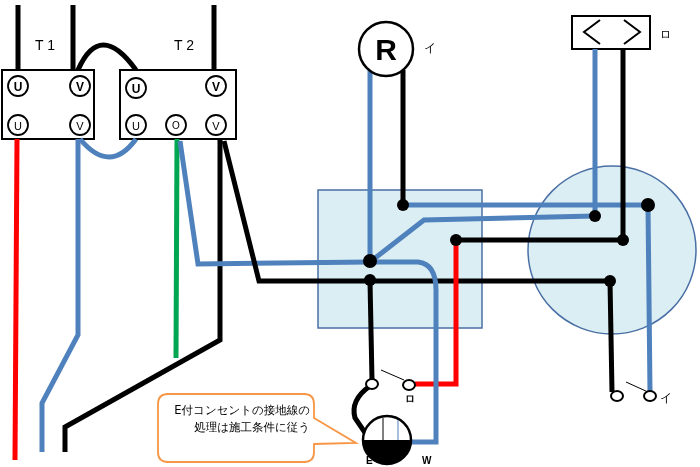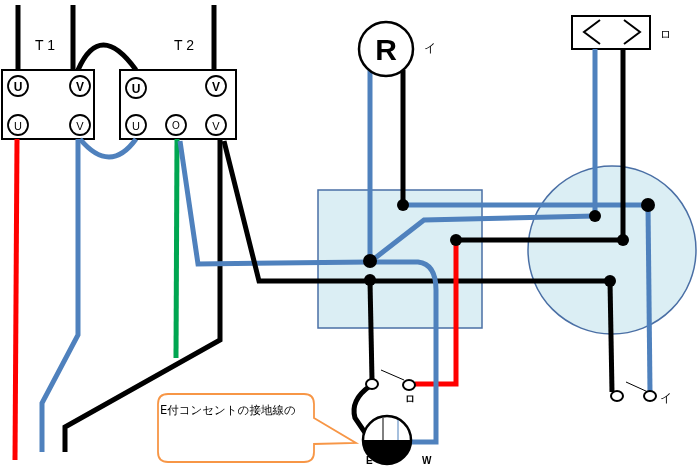--- a/index.html
+++ b/index.html
@@ -1,19 +1,19 @@
 <!DOCTYPE html>
 <html><head>
 <meta charset="utf-8">
 <style>
   html, body { margin: 0; padding: 0; background: #ffffff; }
   body { width: 700px; height: 467px; overflow: hidden; position: relative; font-family: "DejaVu Sans", sans-serif; }
   svg { position: absolute; left: 0; top: 0; }
   .lbl { font-family: "Liberation Sans", sans-serif; fill: #000; }
-  .callout-text { position: absolute; left: 160px; top: 402px; width: 150px; text-align: left; font-family: "DejaVu Sans", sans-serif; font-size: 11.5px; line-height: 17px; color: #000; }
+  .callout-text { position: absolute; left: 160px; top: 402px; width: 150px; text-align: right; font-family: "DejaVu Sans", sans-serif; font-size: 11.5px; line-height: 17px; color: #000; }
 </style>
 </head>
 <body>
 
 <svg width="700" height="467" viewBox="0 0 700 467">
 
   <rect x="318" y="190" width="164" height="138" fill="#dbeef4" stroke="#4a6fa5" stroke-width="1.5"></rect>
   <circle cx="612" cy="250" r="84" fill="#dbeef4" stroke="#4a6fa5" stroke-width="1.5"></circle>
 
   <g stroke="#000" stroke-width="5" fill="none">
@@ -121,13 +121,14 @@
   <line x1="383" y1="418" x2="383" y2="440" stroke="#000" stroke-width="1"></line>
   <line x1="398" y1="420" x2="398" y2="440" stroke="#4f81bd" stroke-width="1"></line>
   <text class="lbl" x="366" y="464" font-size="10" font-weight="bold">E</text>
   <text class="lbl" x="422" y="464" font-size="10" font-weight="bold">W</text>
 
   <path d="M168 394 Q158 394 158 404 L158 452 Q158 462 168 462 L304 462 Q314 462 314 452 L314 444 L356 443 L314 418 L314 404 Q314 394 304 394 Z" fill="#fff" stroke="#f79646" stroke-width="1.8"></path>
 </svg>
 
 <div class="callout-text">
   <div>E付コンセントの接地線の</div>
+  <div>処理は施工条件に従う</div>
 </div>
 
 </body></html>

